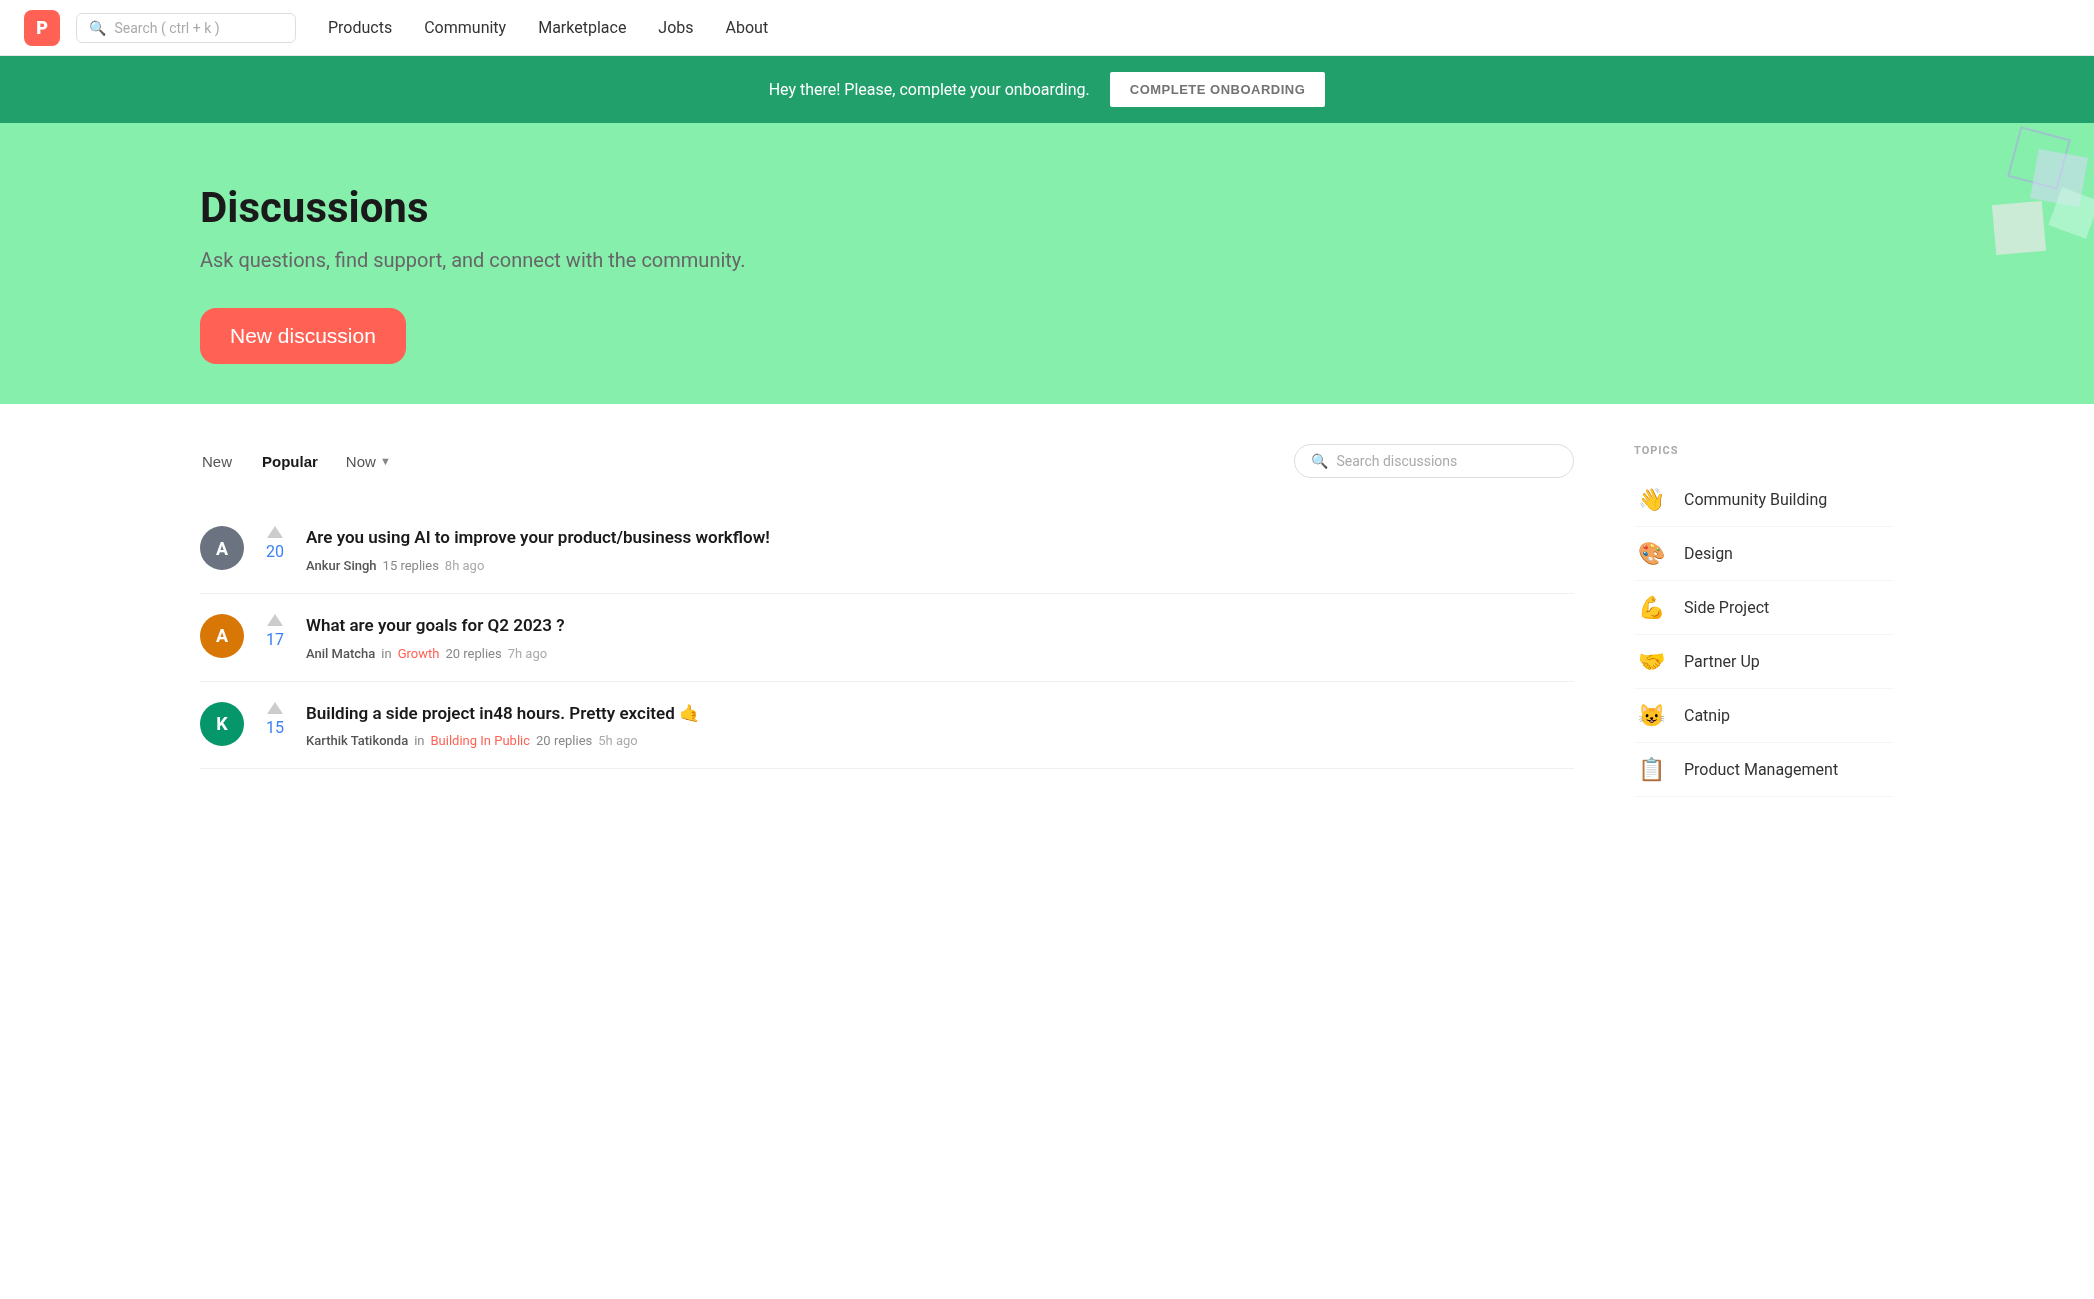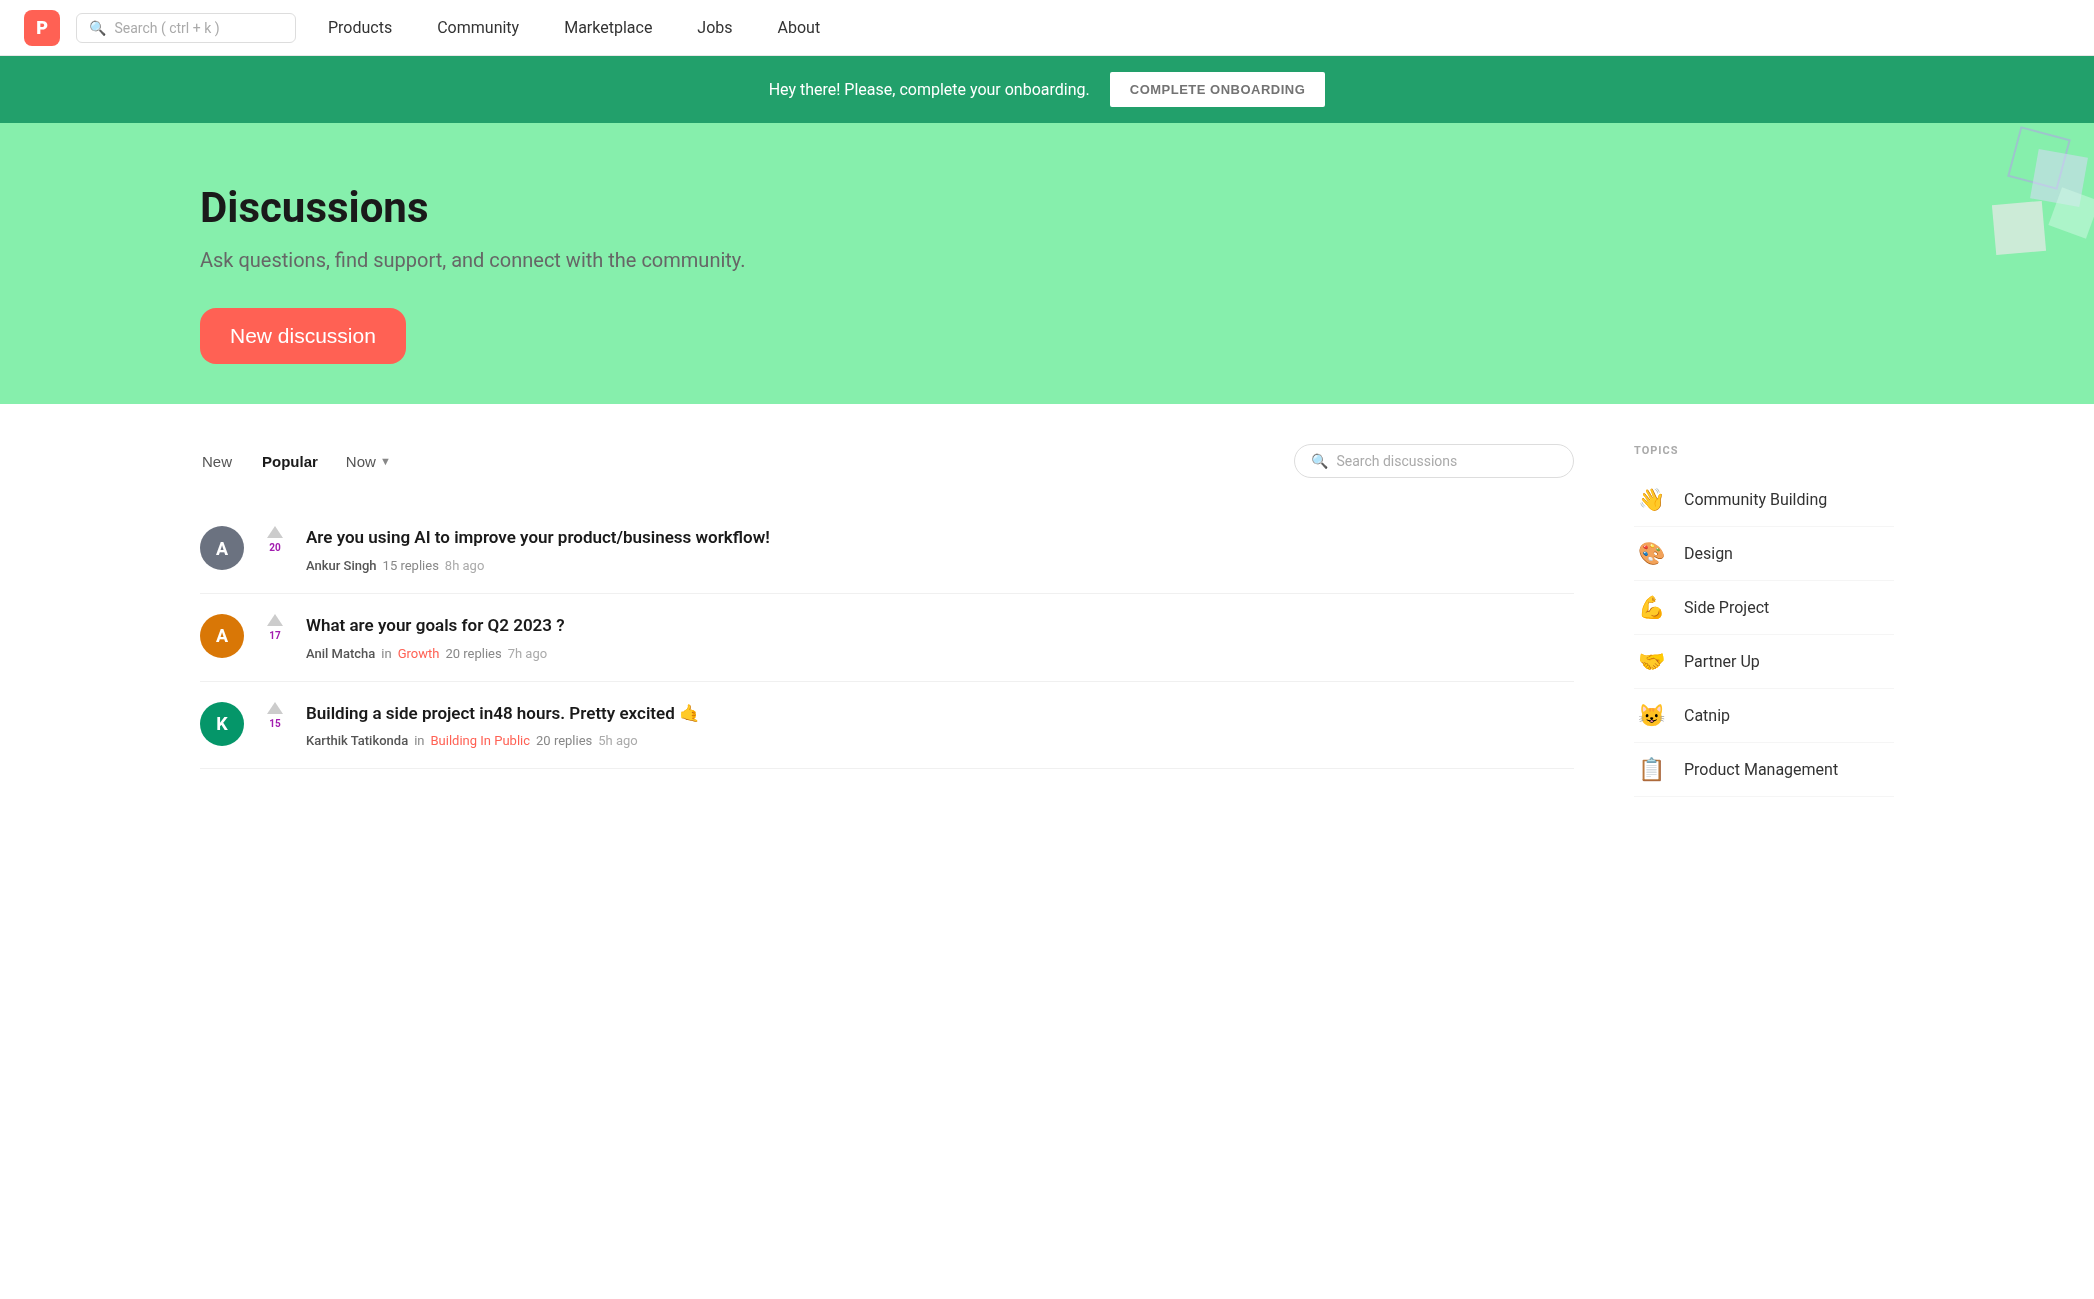--- a/index.html
+++ b/index.html
@@ -32,21 +32,21 @@
       padding: 6px 12px;
       width: 220px;
       margin-right: 32px;
       color: #888;
       font-size: 14px;
       gap: 8px;
     }
     .search-icon-nav { color: #aaa; font-size: 14px; }
     .nav-links {
       display: flex;
-      gap: 45px;
+      gap: 32px;
       align-items: center;
       flex: 1;
     }
     .nav-link {
       font-size: 16px;
       color: #333;
       text-decoration: none;
       cursor: pointer;
       font-weight: 400;
     }
@@ -170,21 +170,21 @@
       gap: 4px;
       min-width: 30px;
     }
     .vote-arrow {
       width: 0; height: 0;
       border-left: 8px solid transparent;
       border-right: 8px solid transparent;
       border-bottom: 12px solid #ccc;
       cursor: pointer;
     }
-    .vote-count { font-size: 10px; color: #a21caf; font-weight: 700; }
+    .vote-count { font-size: 16px; color: #3b82f6; font-weight: 400; }
     .discussion-content { flex: 1; }
     .discussion-title {
       font-size: 17px;
       font-weight: 600;
       color: #1a1a1a;
       margin-bottom: 8px;
       line-height: 1.4;
     }
     .discussion-meta {
       font-size: 13px;

